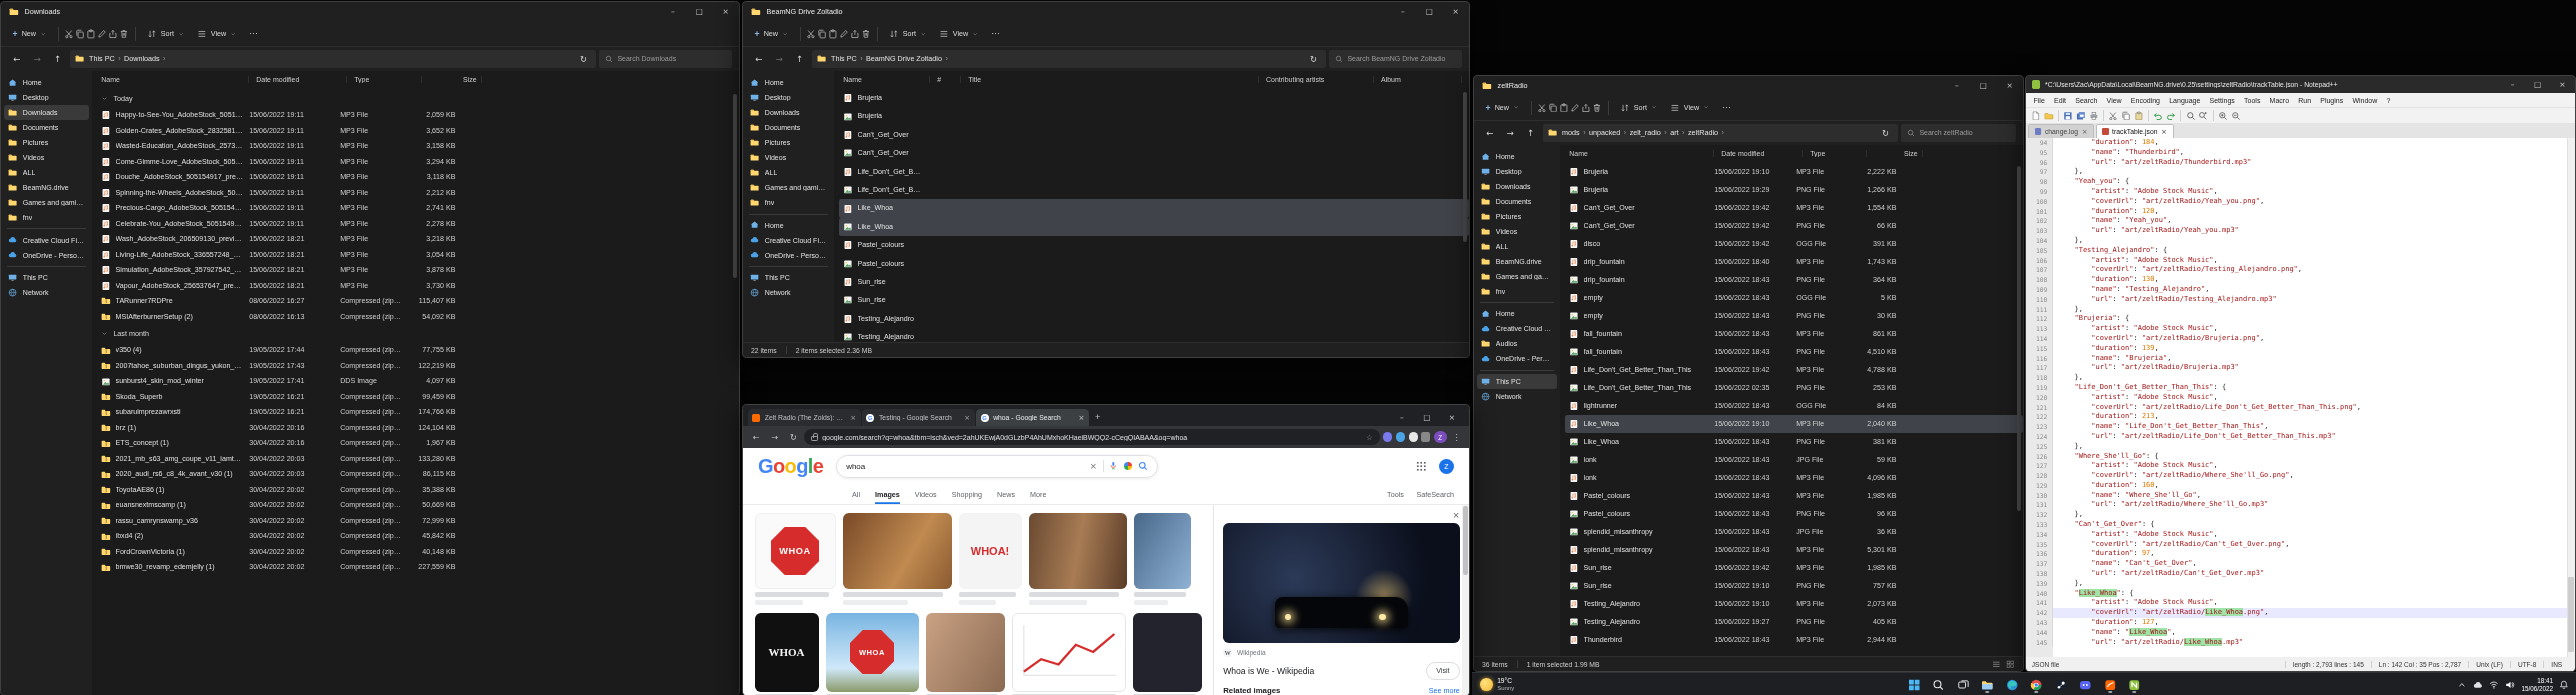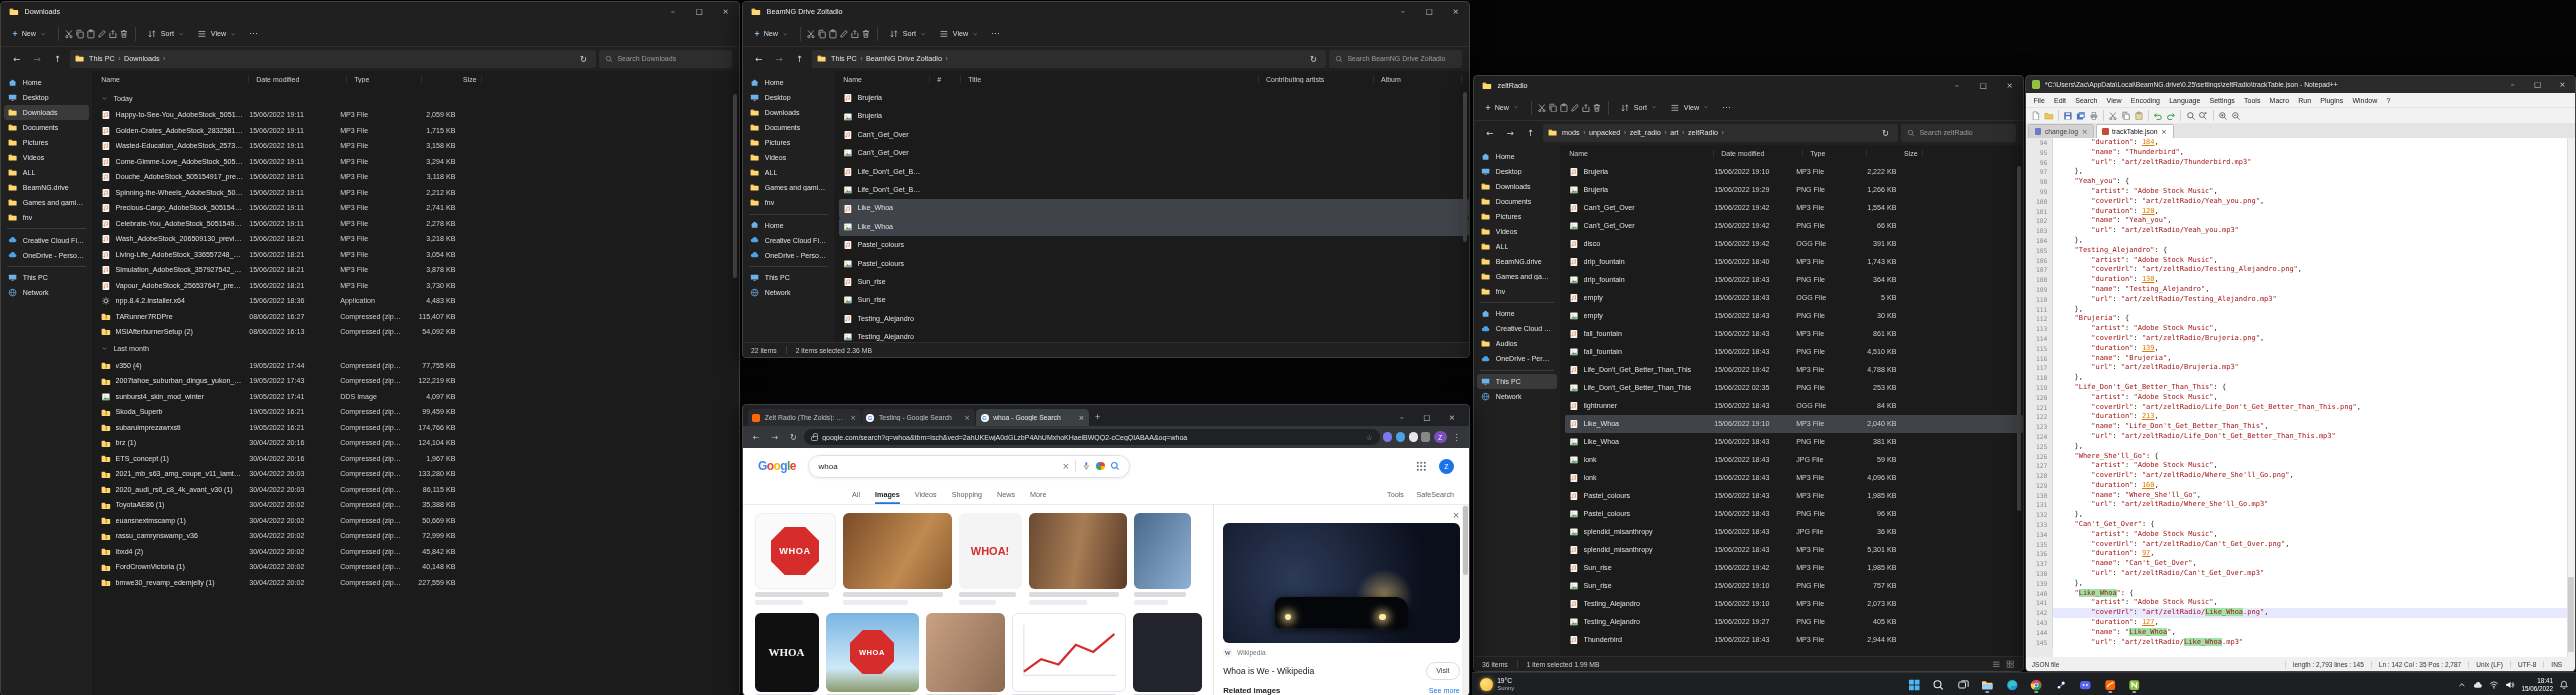--- a/index.html
+++ b/index.html
@@ -93,21 +93,21 @@
 .lock{width:6.3px;height:5.2px;border:0.8px solid #9aa0a6;border-radius:1.2px;position:relative;margin-top:2.3px;flex:0 0 auto;}
 .lock:before{content:"";position:absolute;left:0.6px;top:-3.4px;width:2.9px;height:3.5px;border:0.8px solid #9aa0a6;border-bottom:none;border-radius:2.3px 2.3px 0 0;}
 .cururl{flex:1;color:#dfe1e5;font-size:7px;white-space:nowrap;overflow:hidden;text-overflow:ellipsis;}
 .star{color:#9aa0a6;font-size:7.5px;}
 .extdot{width:9.2px;height:9.2px;border-radius:50%;flex:0 0 auto;}
 .e1{background:#7a7aef;}.e2{background:#4ba3e3;}.e3{background:#e8e8e8;}.e4{background:#888;border-radius:2.3px;}
 .avatar{width:12.6px;height:12.6px;border-radius:50%;background:#7c4dbe;display:inline-flex;align-items:center;justify-content:center;color:#fff;font-size:6.3px;}
 .cmenu{color:#c7cacd;font-size:8.6px;padding:0 2.3px;}
 .c-page{flex:1;background:#fff;display:flex;flex-direction:column;min-height:0;}
 .g-header{height:36px;display:flex;align-items:center;gap:12.6px;padding:0 15px;flex:0 0 auto;}
-.g-logo{font-size:12px;font-weight:bold;letter-spacing:-0.6px;}
+.g-logo{font-size:20px;font-weight:bold;letter-spacing:-0.6px;}
 .g-search{width:322px;height:23px;border:0.6px solid #dfe1e5;border-radius:11.5px;display:flex;align-items:center;gap:5.8px;padding:0 9.2px;box-shadow:0 0.6px 2.9px rgba(0,0,0,.1);}
 .g-q{flex:1;font-size:8px;color:#202124;}
 .g-clear{color:#70757a;font-size:8.6px;}
 .g-vr{width:0.6px;height:12.6px;background:#dfe1e5;}
 .g-mic{width:8.6px;height:9.2px;}
 .g-lens{width:8.6px;height:8.6px;border-radius:50%;background:conic-gradient(#EA4335 0 25%,#FBBC05 0 50%,#34A853 0 75%,#4285F4 0);}
 .g-mag{width:9.8px;height:9.8px;}
 .g-apps{margin-left:auto;width:10.4px;height:10.4px;background:radial-gradient(circle,#5f6368 0.9px,transparent 1.1px) 0 0/3.5px 3.5px;}
 .g-avatar{width:15px;height:15px;border-radius:50%;background:#1a73e8;color:#fff;display:inline-flex;align-items:center;justify-content:center;font-size:7px;}
 .g-nav{height:21px;display:flex;align-items:center;gap:15px;padding:0 15px 0 109px;font-size:7.2px;color:#5f6368;border-bottom:0.6px solid #ebebeb;flex:0 0 auto;}
@@ -175,21 +175,21 @@
 .npp-tab.active{background:#fdfdfd;color:#111;}
 .tab-disk{width:6.3px;height:6.3px;border-radius:1.2px;flex:0 0 auto;}
 .disk-saved{background:#6b7cc4;}
 .disk-mod{background:#c44a3a;}
 .npp-edit{flex:1;min-height:0;background:linear-gradient(90deg,#e9e9e9 27px,#fff 27px);position:relative;overflow:hidden;font-family:"DejaVu Sans Mono",monospace;}
 .cl{display:flex;height:9.8px;line-height:9.8px;font-size:7px;white-space:pre;}
 .cl.cur .ct{background:#e8e8ff;}
 .ln{width:27px;flex:0 0 auto;text-align:right;padding-right:4.6px;color:#8a8a8a;font-size:6.3px;background:#e9e9e9;border-right:0.6px solid #d8d8d8;}
 .ct{padding-left:4.6px;color:#1c1c1c;flex:1;min-width:0;}
 .str{color:#a31515;}
-.num{color:#e07a00;text-decoration:underline;}
+.num{color:#e07a00;}
 .mark{background:#9fe3a8;}
 .npp-scrollbar{position:absolute;right:0;top:0;bottom:0;width:8px;background:#f0f0f0;border-left:0.6px solid #e0e0e0;}
 .npp-thumb{position:absolute;right:1.2px;bottom:4.6px;width:5.8px;height:75px;background:#cdcdcd;border-radius:1.2px;}
 .npp-status{height:14px;background:#f0f0f0;display:flex;align-items:center;font-size:6.5px;color:#333;padding:0 5.8px;flex:0 0 auto;}
 .npp-status .grow{flex:1;}
 .nps{border-left:0.6px solid #d0d0d0;padding:0 7px;white-space:nowrap;}
 
 
 .taskbar{position:absolute;display:flex;align-items:center;background:rgba(30,32,36,.97);border-top:0.6px solid #2f3136;z-index:9;}
 .tb-weather{display:flex;align-items:center;gap:4.6px;padding:0 8px;height:100%;}
@@ -495,21 +495,21 @@
                   <rect x="2.5" y="1.5" width="11" height="13" rx="1.2" fill="#f5f5f5"></rect>
                   <path d="M6.2 10.8V5.4l4.4-.9v5.4" stroke="#e87d3c" stroke-width="1" fill="none"></path>
                   <circle cx="5.3" cy="10.9" r="1.2" fill="#e87d3c"></circle>
                   <circle cx="9.7" cy="10" r="1.2" fill="#e87d3c"></circle>
                 </svg>
               </span>
               <span class="fname">Golden-Crates_AdobeStock_283258137_p...</span>
             </span>
             <span class="fcell c-date">15/06/2022 19:11</span>
             <span class="fcell c-type">MP3 File</span>
-            <span class="fcell c-size">1,715 KB</span>
+            <span class="fcell c-size">3,652 KB</span>
           </div>
           <div class="frow">
             <span class="fcell namecell c-name">
               <span class="icwrap">
                 <svg viewBox="0 0 16 16">
                   <rect x="2.5" y="1.5" width="11" height="13" rx="1.2" fill="#f5f5f5"></rect>
                   <path d="M6.2 10.8V5.4l4.4-.9v5.4" stroke="#e87d3c" stroke-width="1" fill="none"></path>
                   <circle cx="5.3" cy="10.9" r="1.2" fill="#e87d3c"></circle>
                   <circle cx="9.7" cy="10" r="1.2" fill="#e87d3c"></circle>
                 </svg>
@@ -656,34 +656,20 @@
                   <path d="M6.2 10.8V5.4l4.4-.9v5.4" stroke="#e87d3c" stroke-width="1" fill="none"></path>
                   <circle cx="5.3" cy="10.9" r="1.2" fill="#e87d3c"></circle>
                   <circle cx="9.7" cy="10" r="1.2" fill="#e87d3c"></circle>
                 </svg>
               </span>
               <span class="fname">Vapour_AdobeStock_256537647_preview</span>
             </span>
             <span class="fcell c-date">15/06/2022 18:21</span>
             <span class="fcell c-type">MP3 File</span>
             <span class="fcell c-size">3,730 KB</span>
-          </div>
-          <div class="frow">
-            <span class="fcell namecell c-name">
-              <span class="icwrap">
-                <svg viewBox="0 0 16 16">
-                  <circle cx="8" cy="8" r="3" fill="none" stroke="#bfc5cc" stroke-width="1.5"></circle>
-                  <path d="M8 2v2M8 12v2M2 8h2M12 8h2M3.8 3.8l1.4 1.4M10.8 10.8l1.4 1.4M12.2 3.8l-1.4 1.4M5.2 10.8l-1.4 1.4" stroke="#bfc5cc" stroke-width="1.3"></path>
-                </svg>
-              </span>
-              <span class="fname">npp.8.4.2.Installer.x64</span>
-            </span>
-            <span class="fcell c-date">15/06/2022 18:36</span>
-            <span class="fcell c-type">Application</span>
-            <span class="fcell c-size">4,483 KB</span>
           </div>
           <div class="frow">
             <span class="fcell namecell c-name">
               <span class="icwrap">
                 <svg viewBox="0 0 16 16">
                   <path d="M1 4c0-.6.4-1 1-1h4l1.5 2H14c.6 0 1 .4 1 1v6c0 .6-.4 1-1 1H2c-.6 0-1-.4-1-1z" fill="#ffd76e"></path>
                   <path d="M8 5v1h1v1H8v1h1v1H8v1h1v1H8v1" stroke="#8a6d1f" stroke-width=".8" fill="none"></path>
                 </svg>
               </span>
               <span class="fname">TARunner7RDPre</span>

